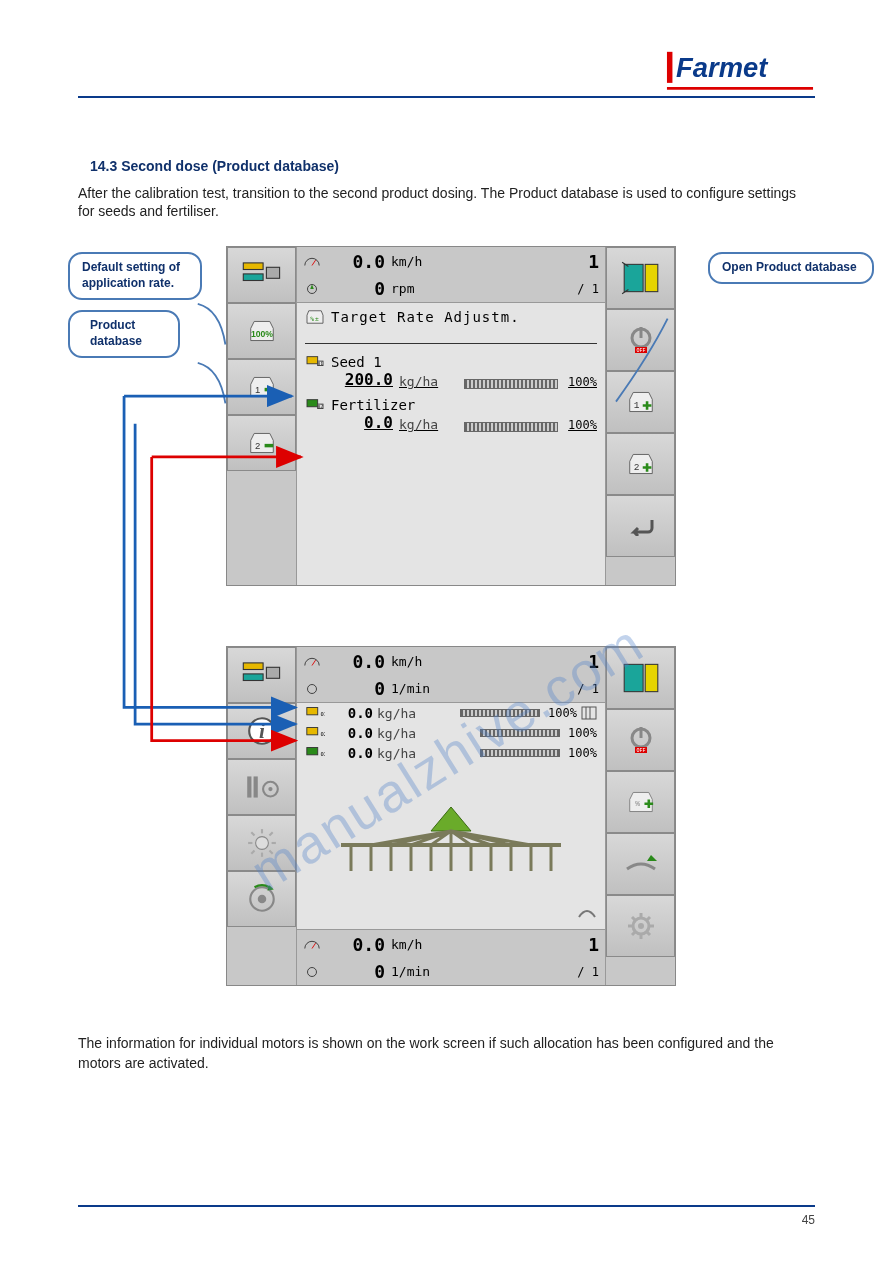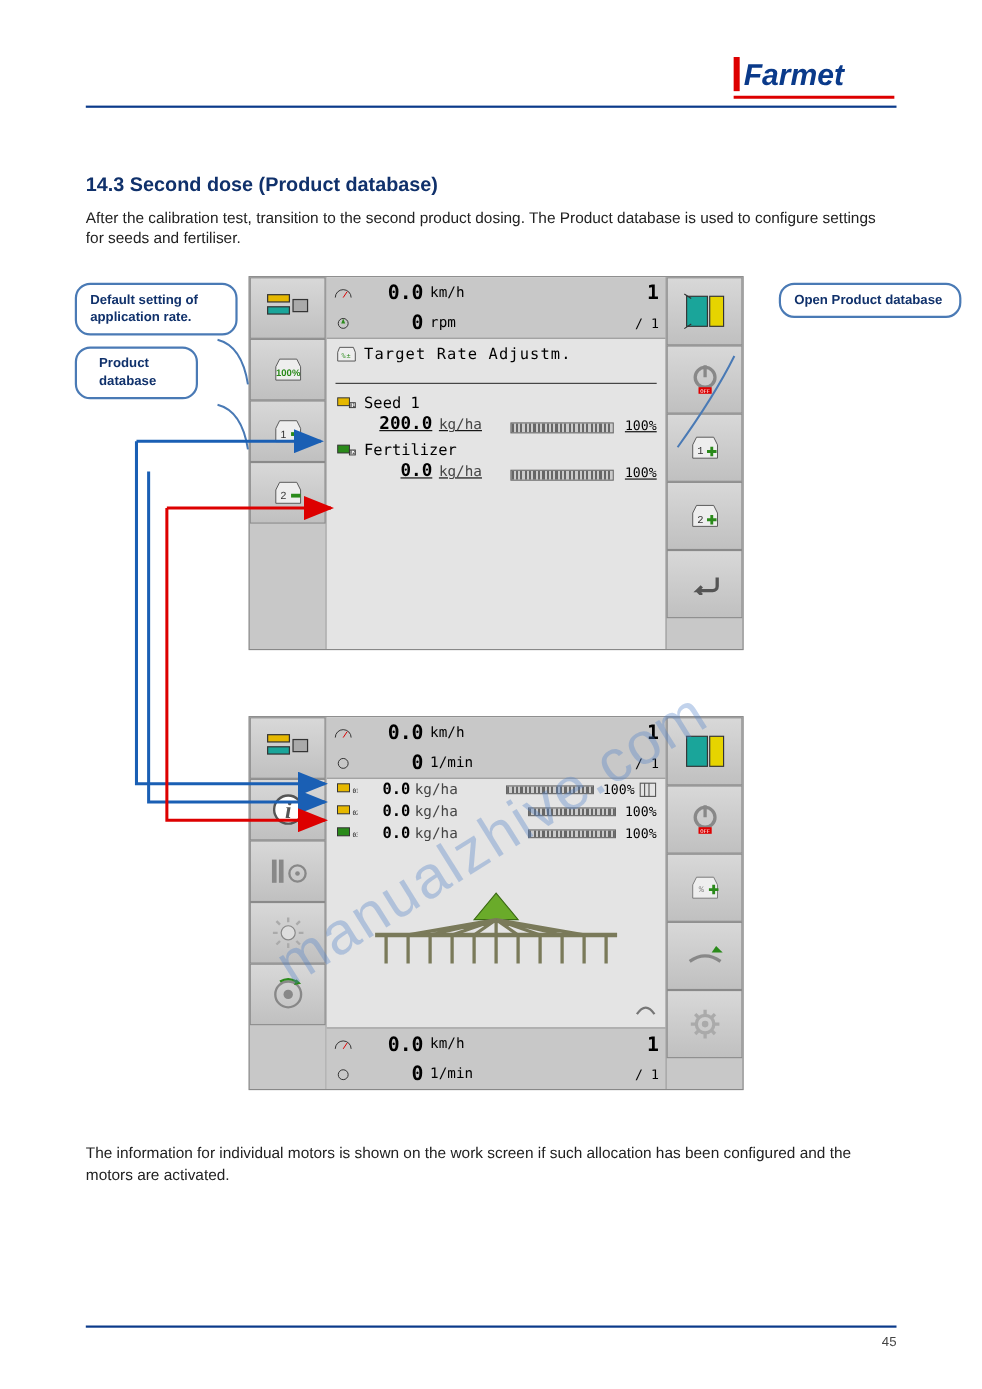--- a/index.html
+++ b/index.html
@@ -23,24 +23,24 @@
     margin-bottom: 18px;
   }
   .logo {
     width: 150px;
     height: 42px;
     position: relative;
   }
   .logo svg { width: 100%; height: 100%; }
   .section-title {
     font-family: Arial, sans-serif;
-    font-size: 18px;
+    font-size: 14px;
     font-weight: bold;
     color: #10316b;
-    margin: 60px 0 10px 0;
+    margin: 60px 0 10px 12px;
   }
   .section-text {
     font-family: Arial, sans-serif;
     font-size: 14px;
     color: #222;
     margin: 0 0 26px 0;
     max-width: 720px;
     line-height: 1.3;
   }
   .diagram-area {
@@ -142,21 +142,21 @@
     border: 2px solid #4a7ab5;
     border-radius: 14px;
     background: #fff;
     font-family: Arial, sans-serif;
     font-size: 12px;
     color: #10316b;
     padding: 6px 12px;
     line-height: 1.3;
     font-weight: bold;
   }
-  .callout.c1 { left: -10px; top: 6px; width: 148px; }
+  .callout.c1 { left: -10px; top: 6px; width: 134px; }
   .callout.c2 { left: -10px; top: 64px; width: 112px; padding-left: 20px; }
   .callout.c3 { left: 630px; top: 6px; width: 166px; }
   svg.arrows { position: absolute; left: 0; top: 0; width: 100%; height: 100%; pointer-events: none; }
   .watermark {
     position: absolute;
     left: 50%; top: 480px;
     transform: translate(-50%,0) rotate(-32deg);
     font-family: Arial, sans-serif;
     font-size: 54px;
     color: rgba(80,130,200,0.35);

